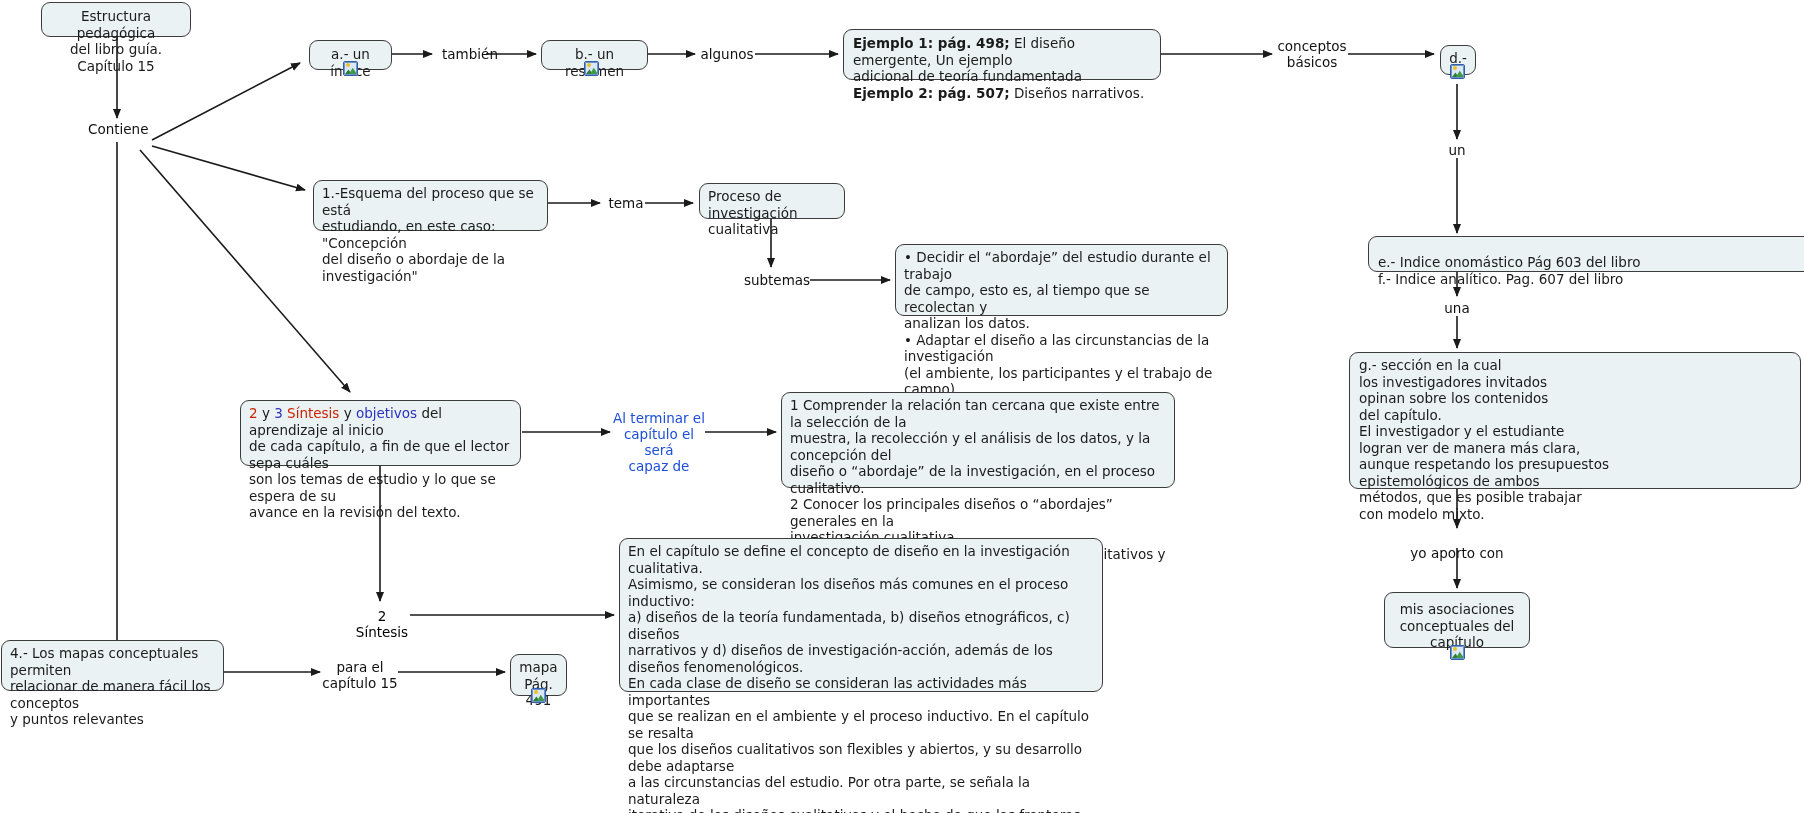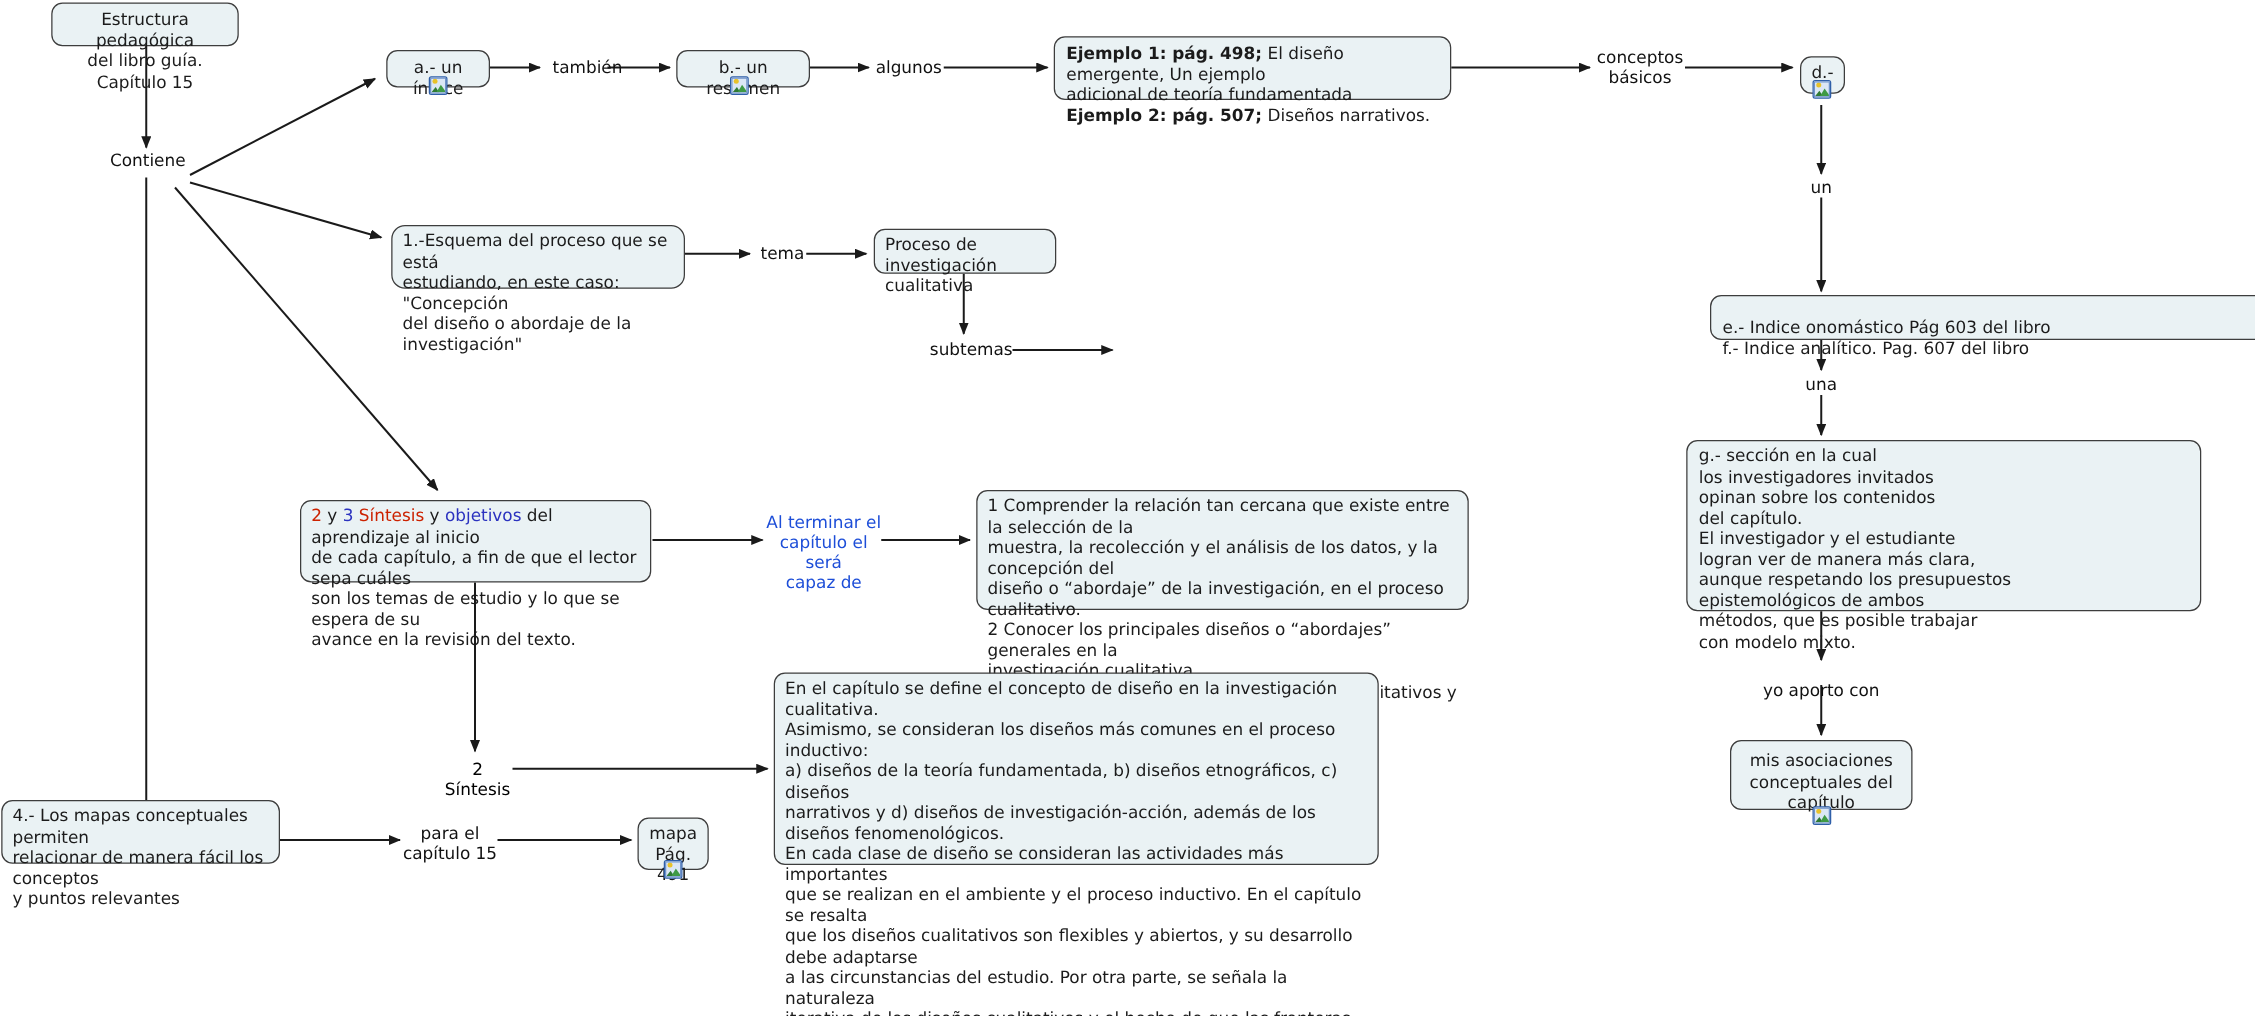--- a/index.html
+++ b/index.html
@@ -170,21 +170,21 @@
       <i class="frame"></i>
   </span>
 
   <div class="edge-label" style="left:1437px;top:142px;width:40px;">un</div>
 
   <div class="node" style="left:1368px;top:236px;width:452px;height:36px;padding:17px 9px;">e.- Indice onomástico Pág 603 del libro
 f.- Indice analítico. Pag. 607 del libro</div>
 
   <div class="edge-label" style="left:1437px;top:300px;width:40px;">una</div>
 
-  <div class="node" style="left:1349px;top:352px;width:412px;height:137px;padding:4px 9px;">g.- sección en la cual
+  <div class="node" style="left:1349px;top:352px;width:452px;height:137px;padding:4px 9px;">g.- sección en la cual
 los investigadores invitados
 opinan sobre los contenidos
 del capítulo.
 El investigador y el estudiante
 logran ver de manera más clara,
 aunque respetando los presupuestos
 epistemológicos de ambos
 métodos, que es posible trabajar
 con modelo mixto.</div>
 
@@ -192,31 +192,36 @@
 
   <div class="node center" style="left:1384px;top:592px;width:146px;height:56px;padding:8px 6px;">mis asociaciones
 conceptuales del capítulo</div>
   <span class="ico" style="left:1450px;top:645px;">
     <i class="hill"></i>
       <i class="hill2"></i>
       <i class="sun"></i>
       <i class="frame"></i>
   </span>
 
-  <div class="node" style="left:313px;top:180px;width:235px;height:51px;padding:4px 8px;border-radius:11px;">1.-Esquema del proceso que se está
+  <div class="node" style="left:313px;top:180px;width:235px;height:51px;padding:4px 8px;">1.-Esquema del proceso que se está
 estudiando, en este caso: "Concepción
 del diseño o abordaje de la investigación"</div>
 
   <div class="edge-label" style="left:606px;top:195px;width:40px;">tema</div>
 
   <div class="node" style="left:699px;top:183px;width:146px;height:36px;padding:4px 8px;">Proceso de investigación
 cualitativa</div>
 
   <div class="edge-label" style="left:742px;top:272px;width:70px;">subtemas</div>
 
+  <div class="node" style="left:895px;top:244px;width:333px;height:72px;padding:4px 8px;">• Decidir el “abordaje” del estudio durante el trabajo
+de campo, esto es, al tiempo que se recolectan y
+analizan los datos.
+• Adaptar el diseño a las circunstancias de la investigación
+(el ambiente, los participantes y el trabajo de campo).</div>
 
   <div class="node" style="left:240px;top:400px;width:281px;height:66px;padding:4px 8px;white-space:normal;">
     <span><span class="rt">2</span><span> y </span><span class="bt">3</span><span>  </span><span class="rt">Síntesis</span><span> y </span><span class="bt">objetivos</span><span style="white-space:pre-line;"> del aprendizaje al inicio
 de cada capítulo, a fin de que el lector sepa cuáles
 son los temas de estudio y lo que se espera de su
 avance en la revisión del texto.</span></span>
   </div>
 
   <div class="edge-label blue" style="left:611px;top:410px;width:96px;">Al terminar el
 capítulo el será

